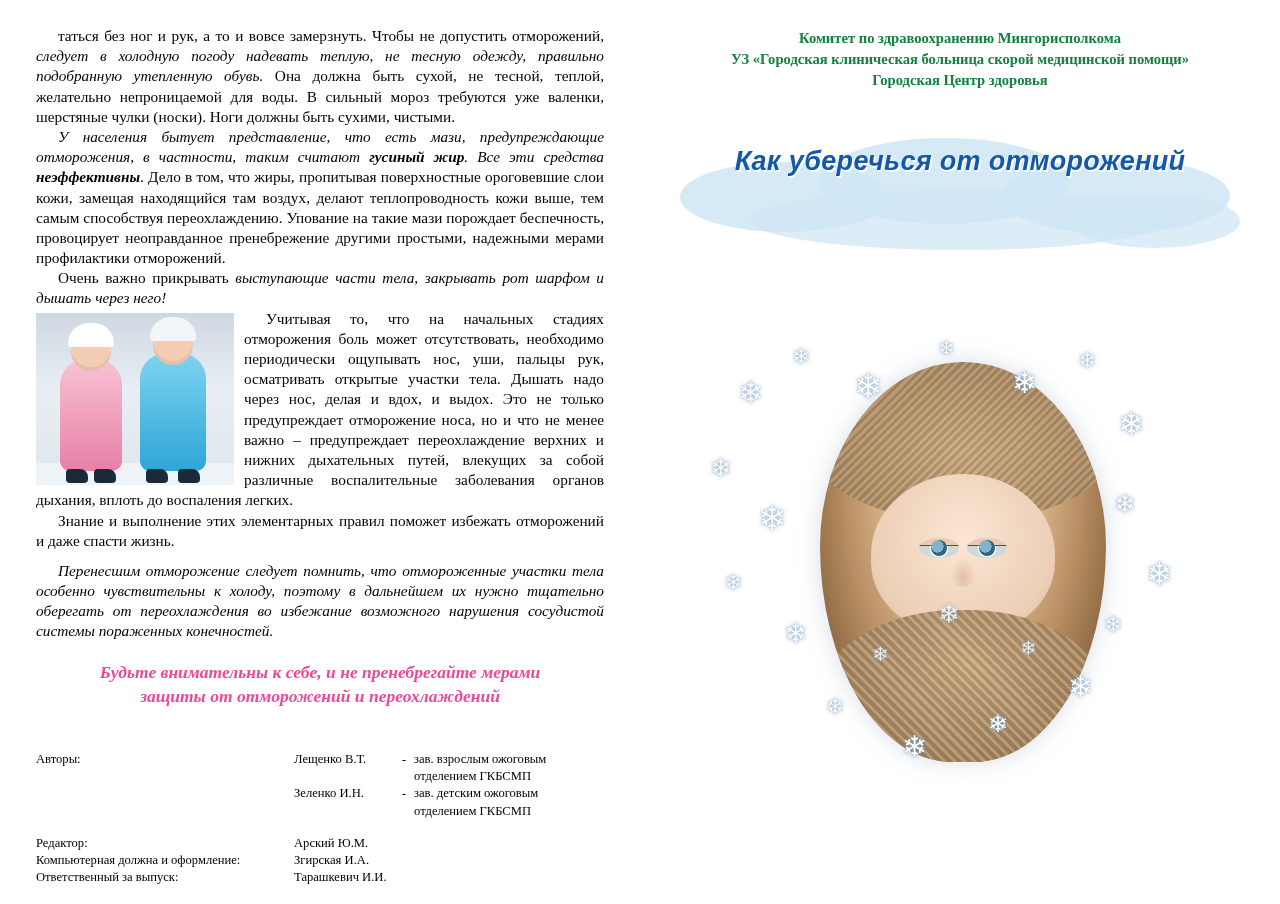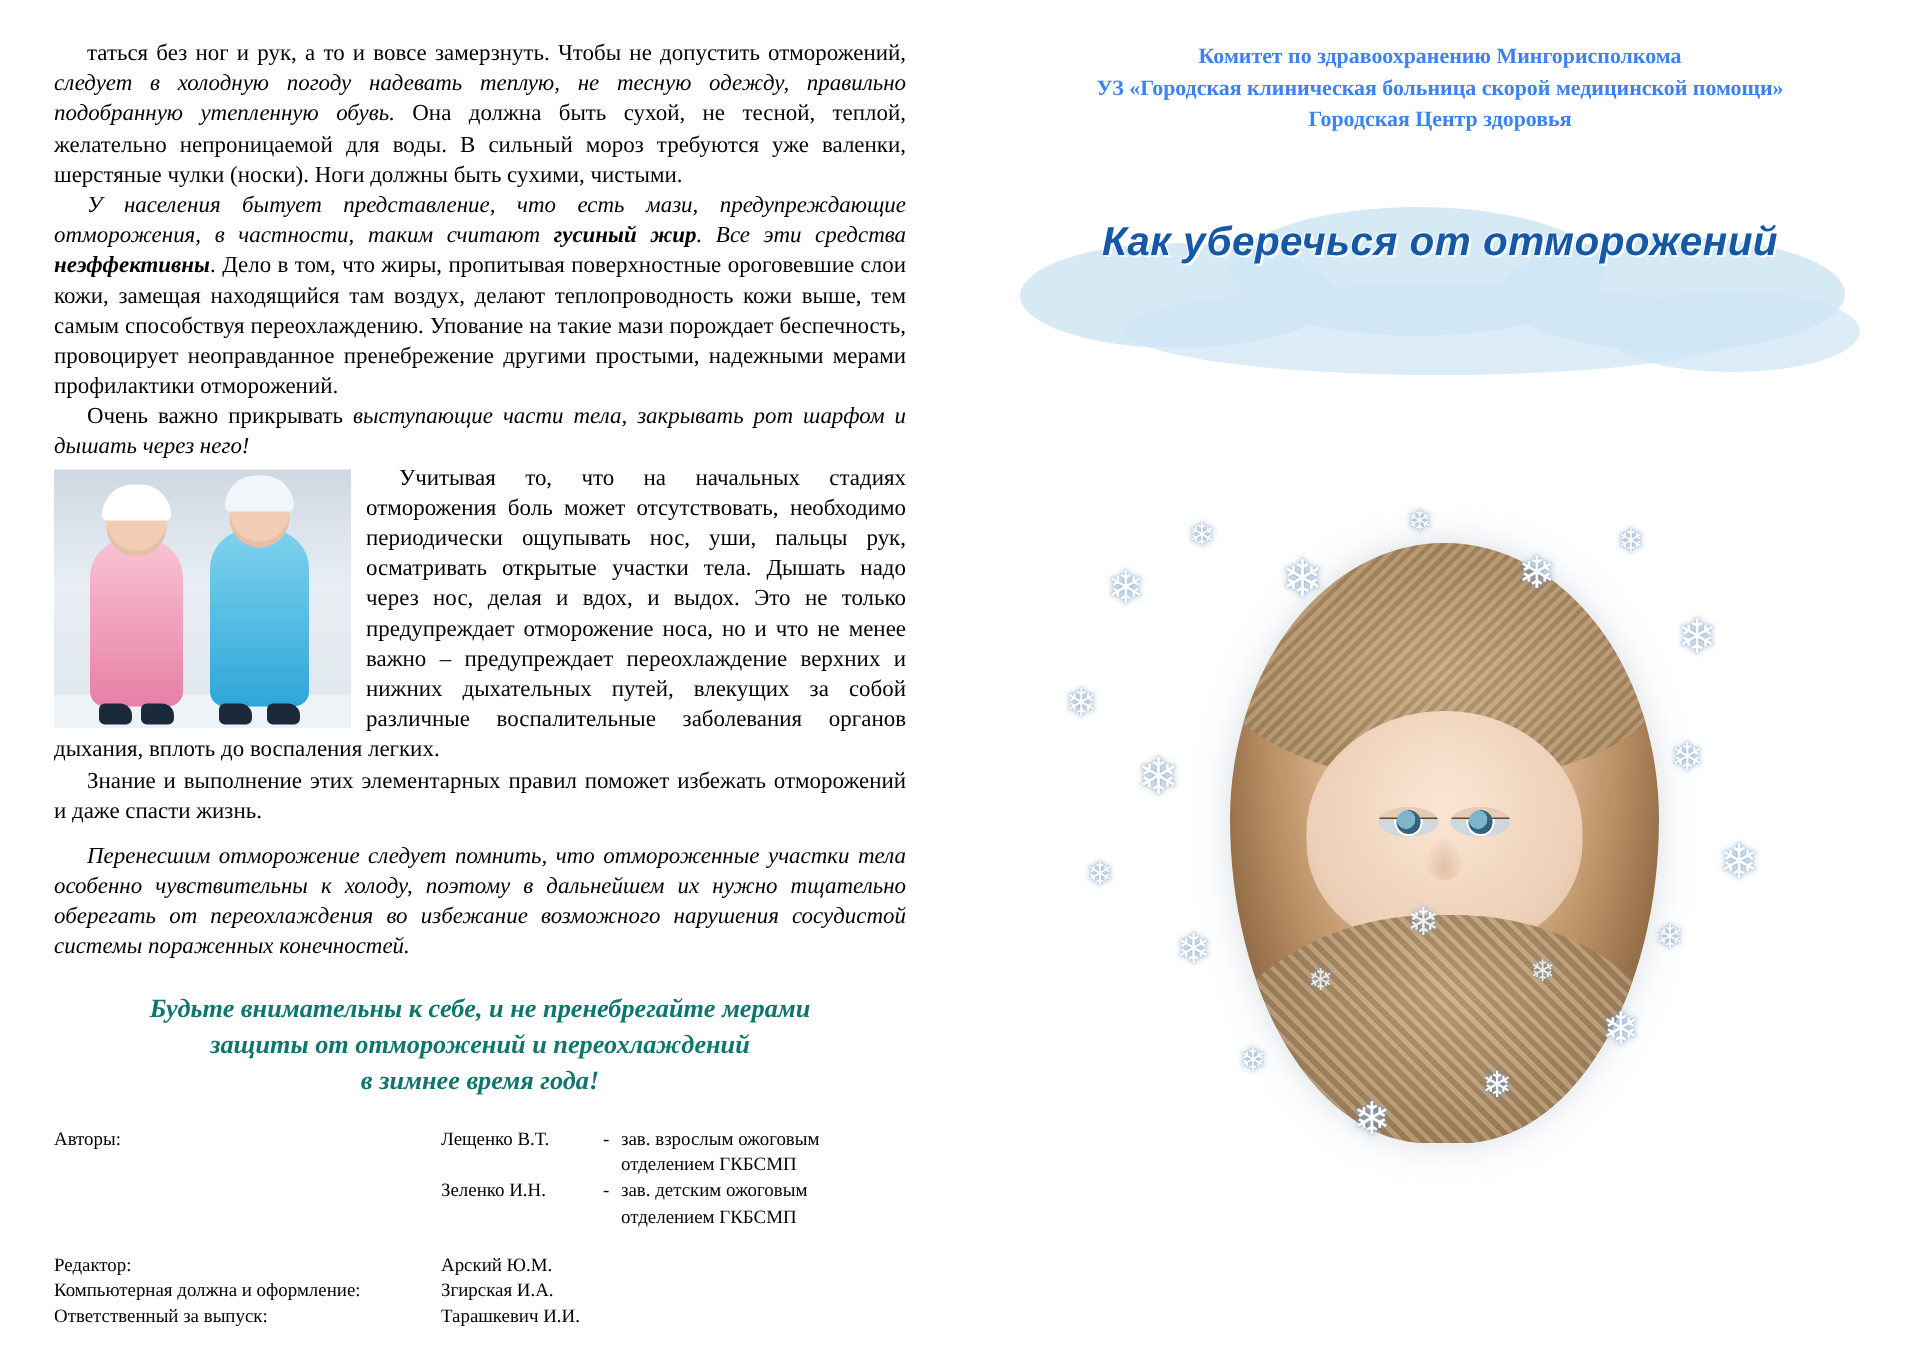--- a/index.html
+++ b/index.html
@@ -105,21 +105,21 @@
   .snowground {
     position: absolute;
     left: 0; right: 0; bottom: 0;
     height: 22px;
     background: #eef3f7;
   }
 
   .highlight-block {
     margin-top: 18px;
     text-align: center;
-    color: #0f766e;
+    color: #ec4899;
     font-style: italic;
     font-weight: bold;
     font-size: 17.5px;
     line-height: 1.38;
   }
 
   
   .credits {
     position: absolute;
     left: 36px;
@@ -152,21 +152,21 @@
     height: 904px;
     background: #ffffff;
     overflow: hidden;
   }
   .org-header {
     position: absolute;
     top: 28px;
     left: 0;
     width: 640px;
     text-align: center;
-    color: #3b82f6;
+    color: #15803d;
     font-family: "Liberation Serif", serif;
     font-weight: bold;
     font-size: 14.6px;
     line-height: 1.45;
   }
   .title-band {
     position: absolute;
     top: 128px;
     left: 0;
     width: 640px;
@@ -348,21 +348,20 @@
 
     <div style="clear:both"></div>
 
     <p class="body-text indent" style="margin-top:10px">
       <span class="i">Перенесшим отморожение следует помнить, что отмороженные участки тела особенно чувствительны к холоду, поэтому в дальнейшем их нужно тщательно оберегать от переохлаждения во избежание возможного нарушения сосудистой системы пораженных конечностей.</span>
     </p>
 
     <div class="highlight-block">
       <div>Будьте внимательны к себе, и не пренебрегайте мерами</div>
       <div>защиты от отморожений и переохлаждений</div>
-      <div>в зимнее время года!</div>
     </div>
 
     <div class="credits">
       <table>
         <tbody>
             <tr>
           <td class="c-label">Авторы:</td>
           <td class="c-name">Лещенко В.Т.</td>
           <td class="c-dash">-</td>
           <td>зав. взрослым ожоговым</td>

